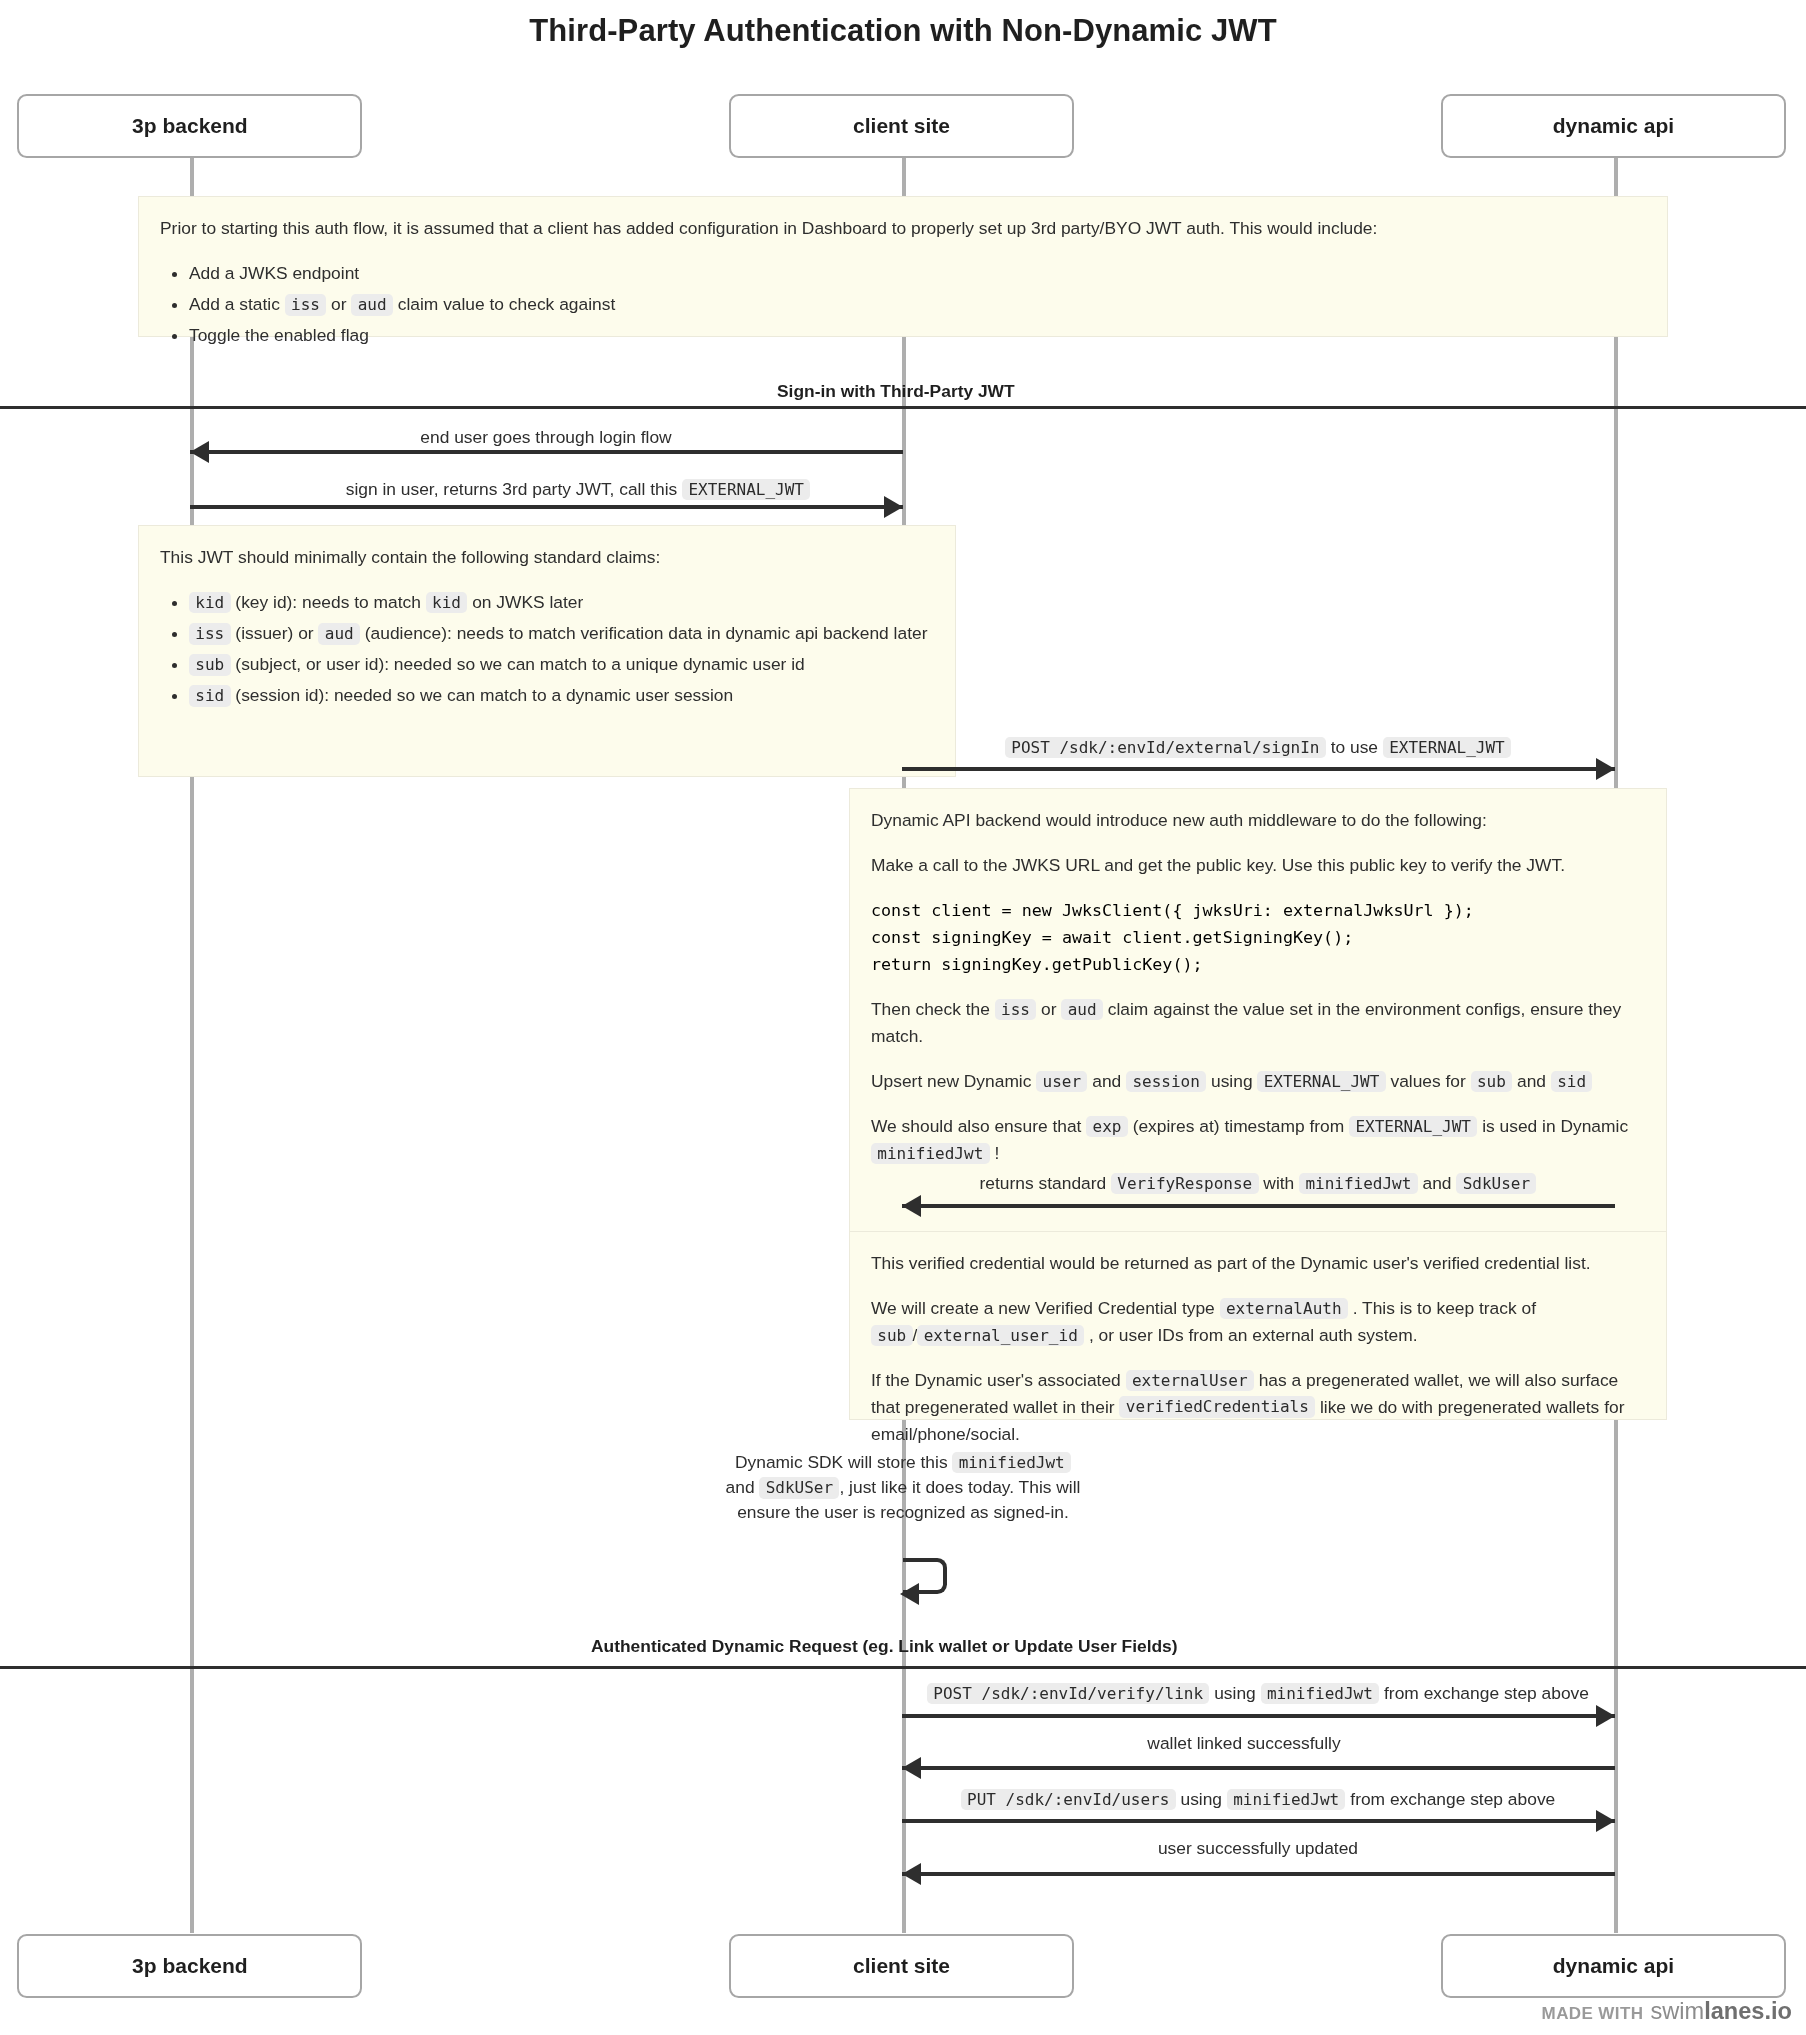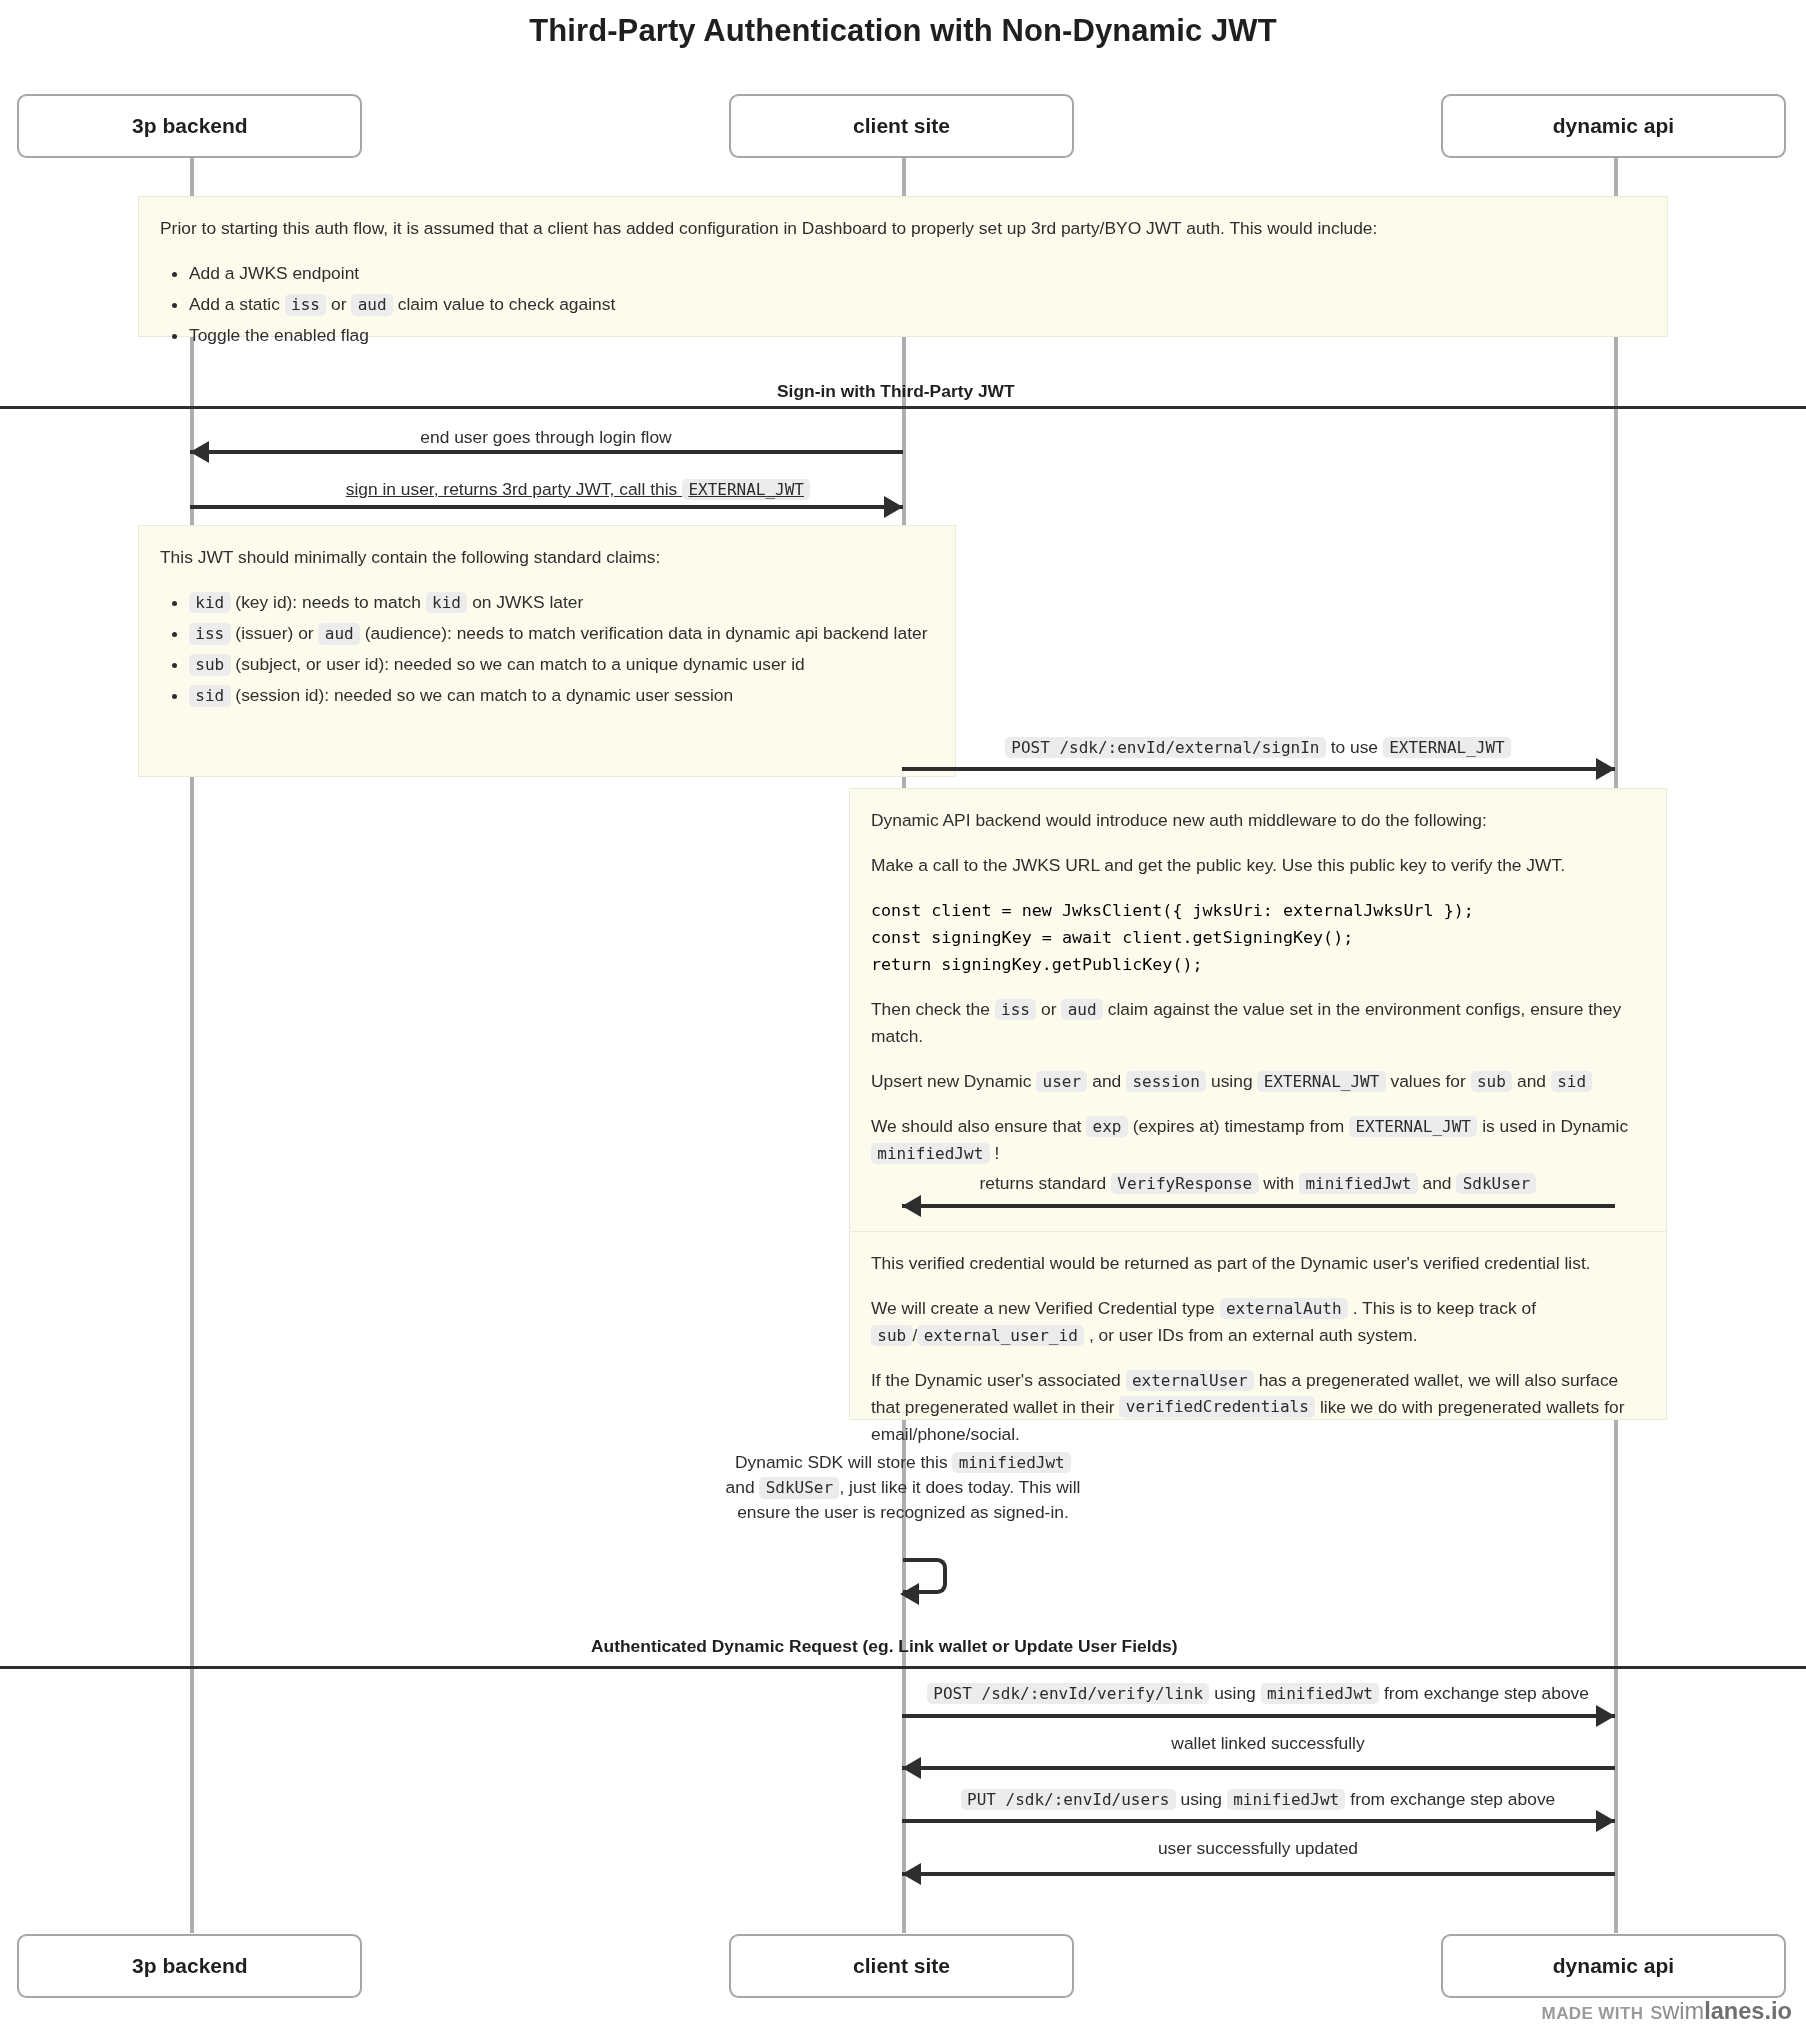--- a/index.html
+++ b/index.html
@@ -153,21 +153,21 @@
     </ul>
   </div>
 
   <div class="section-label" style="left:777px; top:381px;">Sign-in with Third-Party JWT</div>
   <div class="section-rule" style="top:406px;"></div>
 
   <div class="msg-label" style="left:190px; top:426px; width:712px;">end user goes through login flow</div>
   <div class="msg-line" style="left:190px; top:450px; width:713px;"></div>
   <div class="arrow-head left" style="left:190px; top:441px;"></div>
 
-  <div class="msg-label" style="left:190px; top:478px; width:776px;text-decoration:underline;">
+  <div class="msg-label" style="left:190px; top:478px; width:776px;">
     <span>sign in user, returns 3rd party JWT, call this</span>
     <code class="tok">EXTERNAL_JWT</code>
   </div>
   <div class="msg-line" style="left:190px; top:505px; width:713px;"></div>
   <div class="arrow-head right" style="left:884px; top:496px;"></div>
 
   <div class="note" style="left:138px; top:525px; width:818px; height:252px;">
     <p>This JWT should minimally contain the following standard claims:</p>
     <ul>
       <li>
@@ -280,21 +280,21 @@
 
   <div class="msg-label" style="left:902px; top:1682px; width:712px;">
     <code class="tok">POST /sdk/:envId/verify/link</code>
     <span>using</span>
     <code class="tok">minifiedJwt</code>
     <span>from exchange step above</span>
   </div>
   <div class="msg-line" style="left:902px; top:1714px; width:713px;"></div>
   <div class="arrow-head right" style="left:1596px; top:1705px;"></div>
 
-  <div class="msg-label" style="left:912px; top:1732px; width:712px;">wallet linked successfully</div>
+  <div class="msg-label" style="left:888px; top:1732px; width:712px;">wallet linked successfully</div>
   <div class="msg-line" style="left:902px; top:1766px; width:713px;"></div>
   <div class="arrow-head left" style="left:902px; top:1757px;"></div>
 
   <div class="msg-label" style="left:902px; top:1788px; width:712px;">
     <code class="tok">PUT /sdk/:envId/users</code>
     <span>using</span>
     <code class="tok">minifiedJwt</code>
     <span>from exchange step above</span>
   </div>
   <div class="msg-line" style="left:902px; top:1819px; width:713px;"></div>

